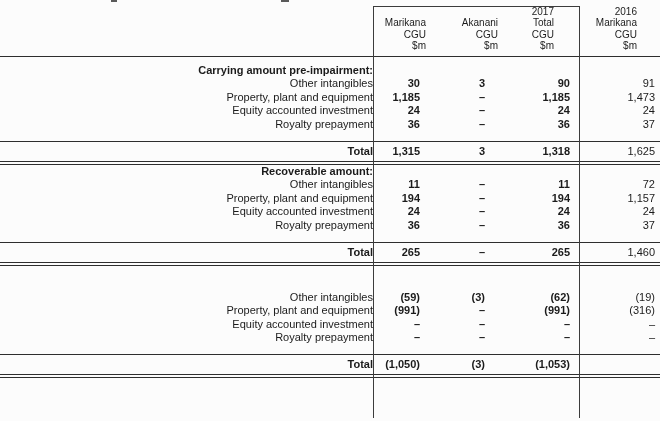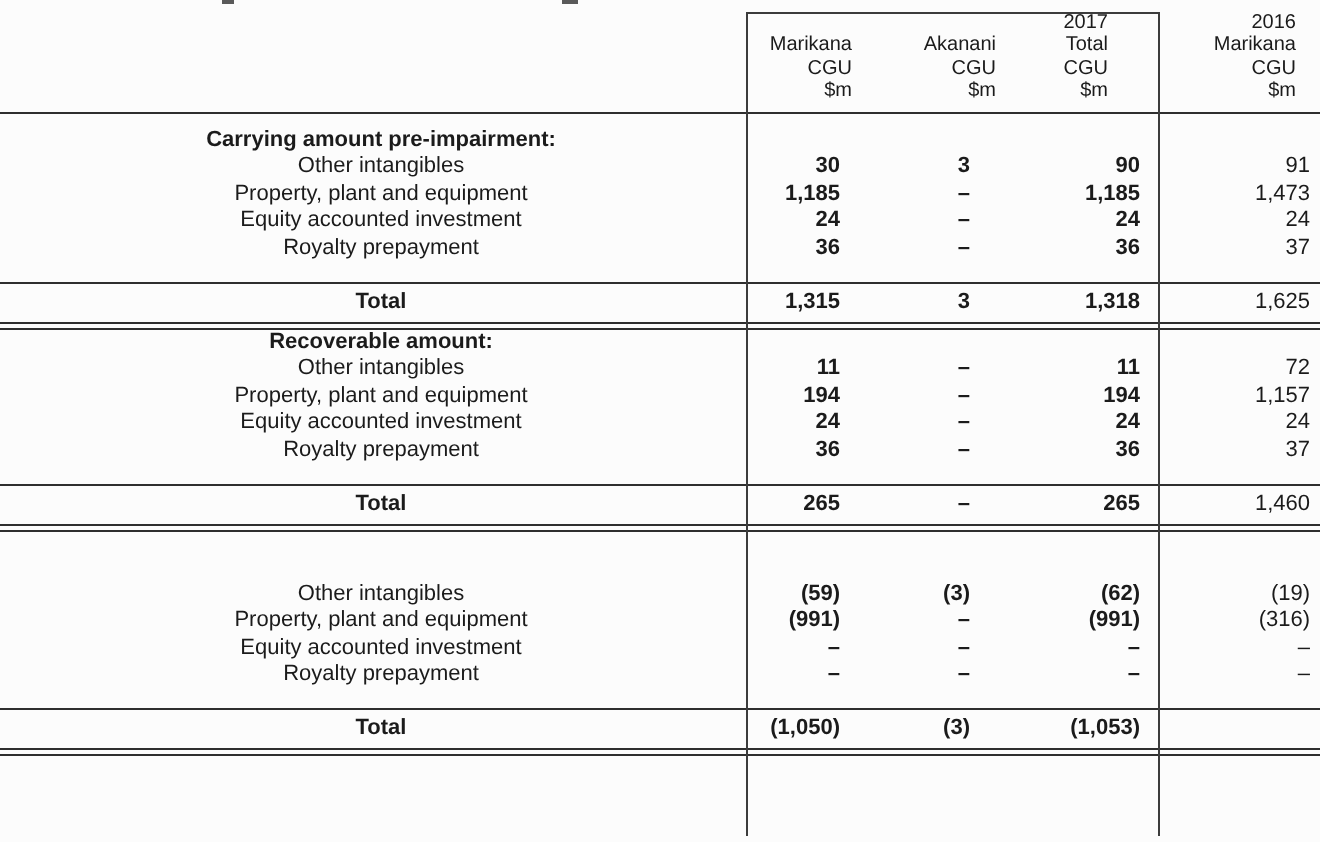--- a/index.html
+++ b/index.html
@@ -9,39 +9,39 @@
     width: 660px;
     height: 421px;
     background: #fcfcfc;
     font-family: "Liberation Sans", "DejaVu Sans", sans-serif;
     color: #1b1b1b;
     overflow: hidden;
   }
 
   
   .c  { flex: none; overflow: hidden; white-space: nowrap; }
-  .c1 { width: 373px; padding-left: 8px; text-align: center; }
+  .c1 { width: 373px; padding-left: 8px; text-align: right; }
   .c2 { width: 54px;  text-align: right; padding-right: 7px; }
   .c3 { width: 73px;  text-align: right; padding-right: 15px; }
   .c4 { width: 80px;  text-align: right; padding-right: 10px; }
   .c5 { width: 80px;  text-align: right; padding-right: 5px; }
 
   
   .header {
     display: flex;
     align-items: flex-end;
     height: 57px;
     border-bottom: 1px solid #2e2e2e;
     font-size: 10px;
   }
   .hc { line-height: 11.6px; padding-bottom: 4px; }
   .header .c2 { padding-right: 1px; }
   .header .c3 { padding-right: 2px; }
   .header .c4 { padding-right: 26px; }
-  .header .c5 { padding-right: 12px; }
+  .header .c5 { padding-right: 23px; }
 
   
   .row { display: flex; height: 13.4px; line-height: 13.4px; font-size: 11px; }
   .bold { font-weight: bold; }
   .sec0 { margin-top: 7px; }
   .sec1 { }
   .sec2 { margin-top: 25px; }
   .spacer { height: 10px; }
   .row.total { height: 20px; line-height: 19px; border-top: 1px solid #2e2e2e; }
   .dline { height: 4px; border-top: 1px solid #2e2e2e; border-bottom: 1px solid #2e2e2e; }

